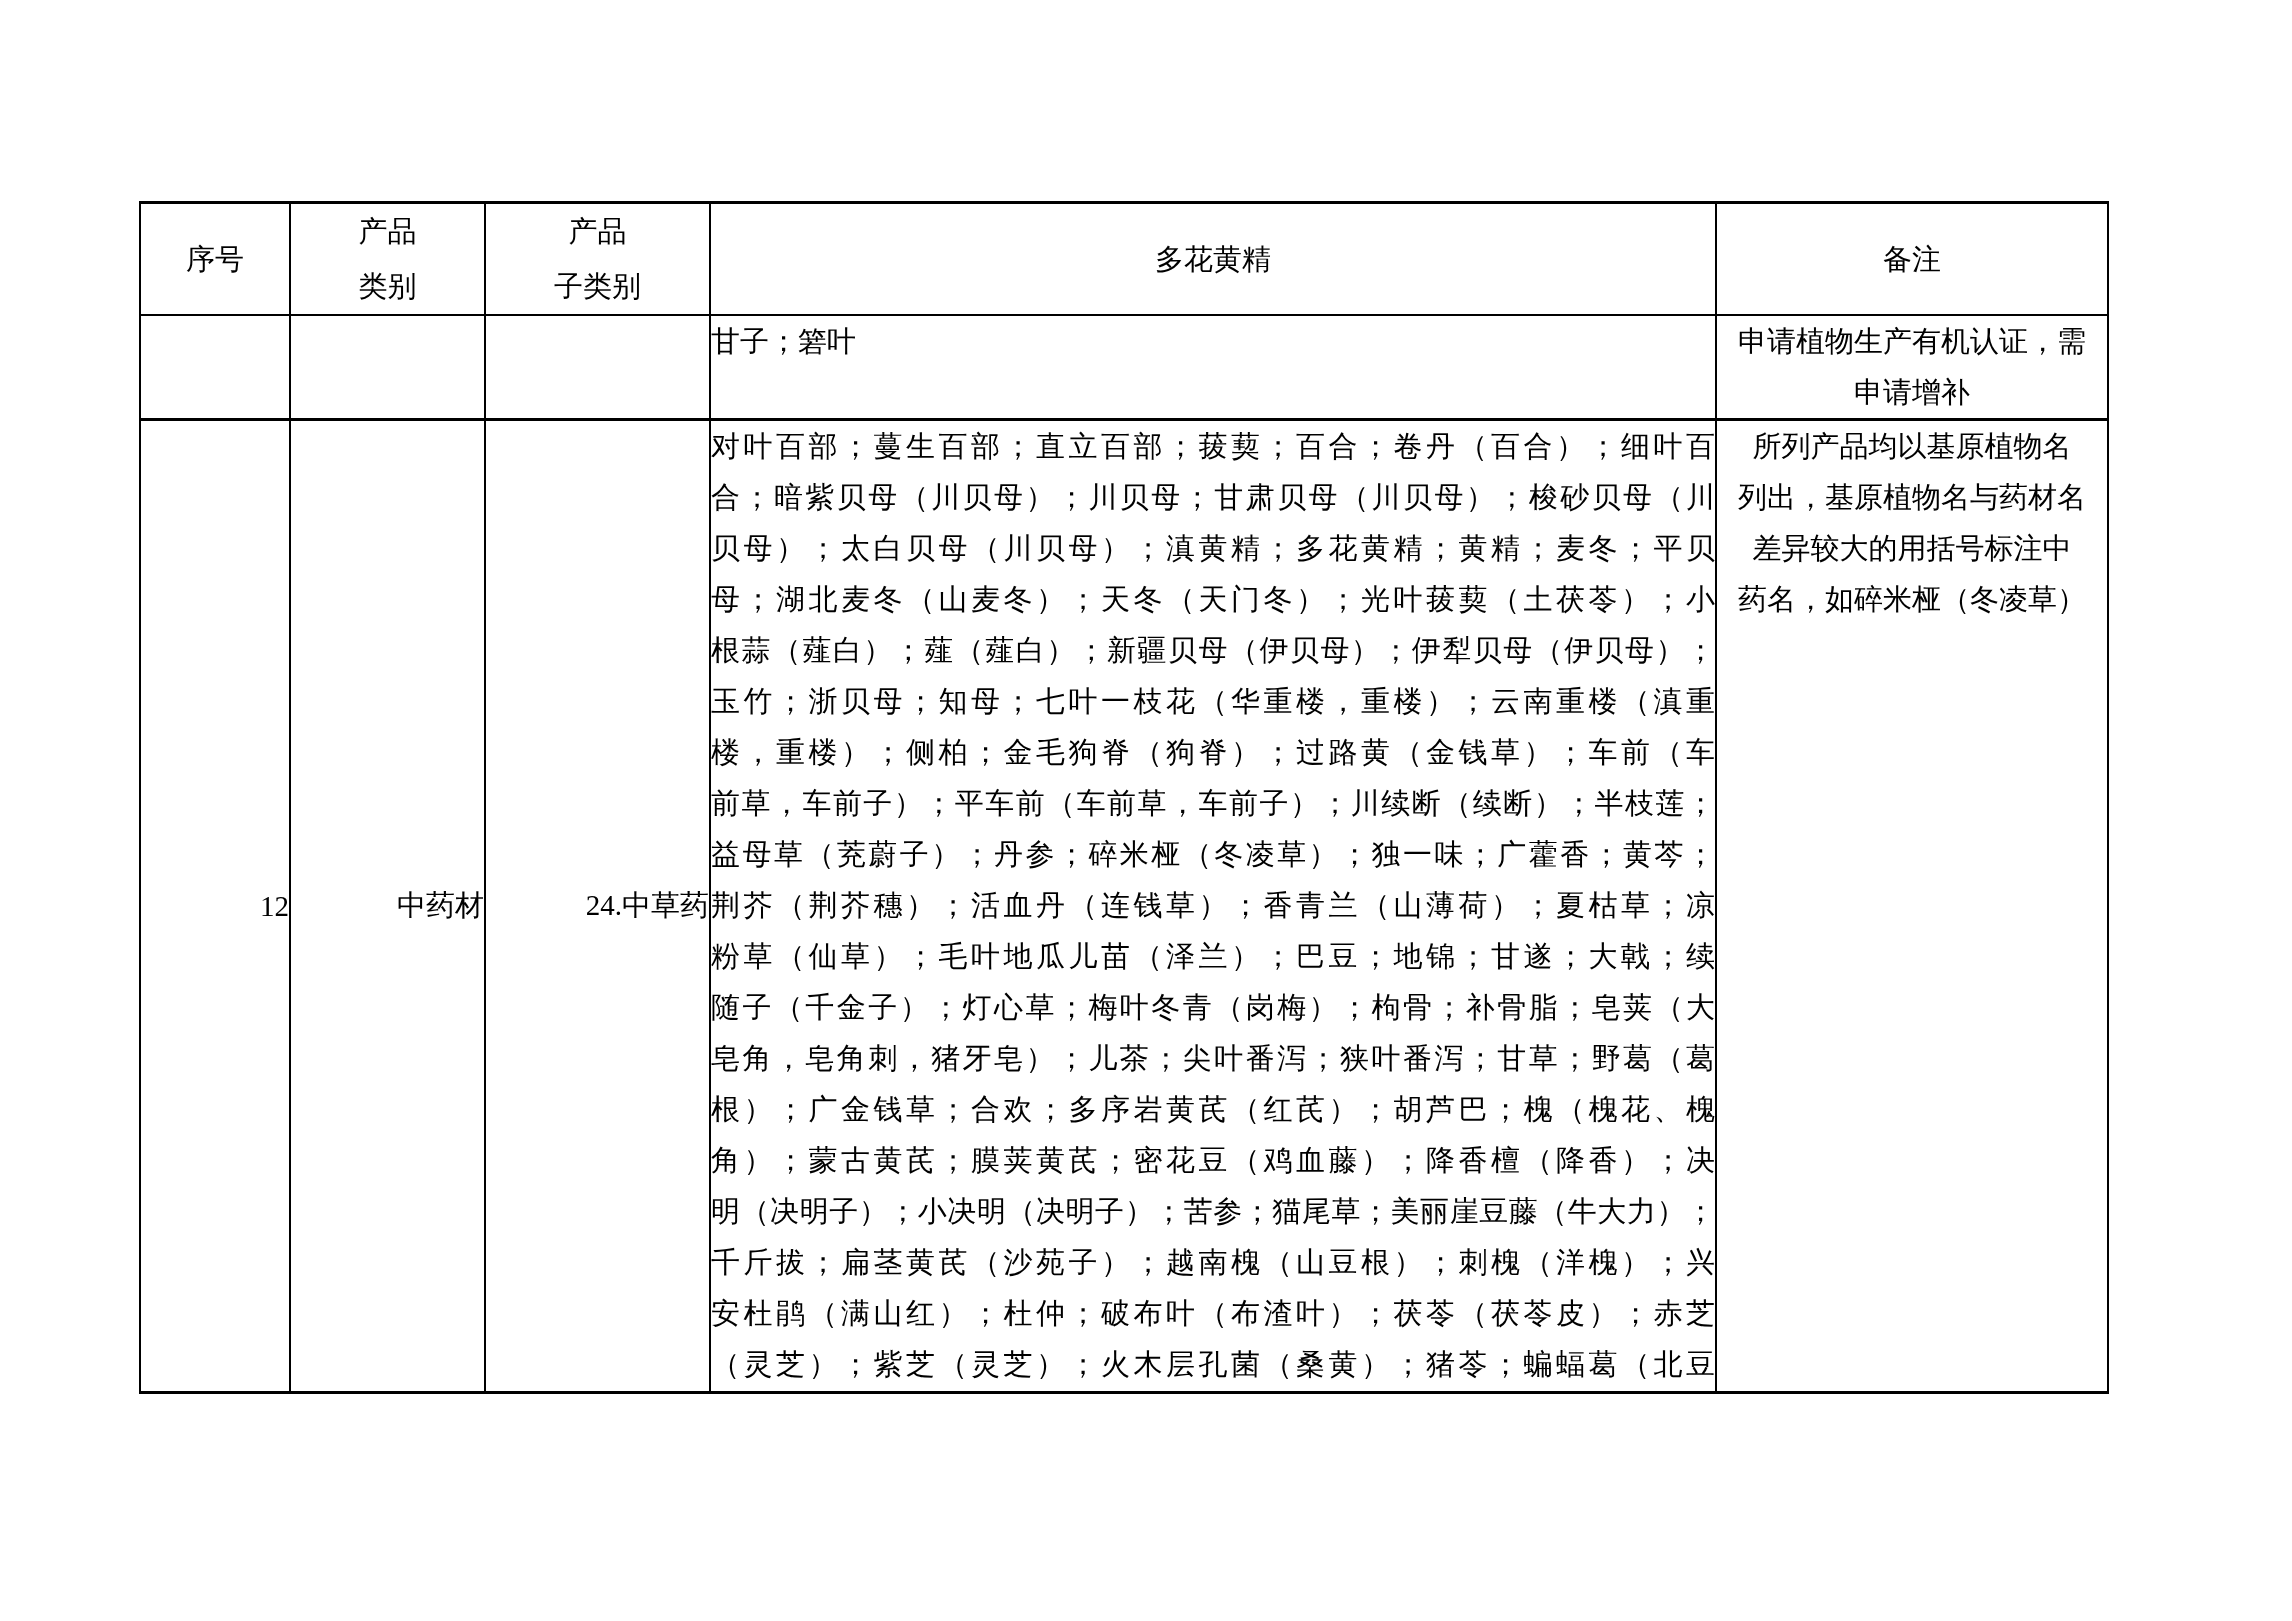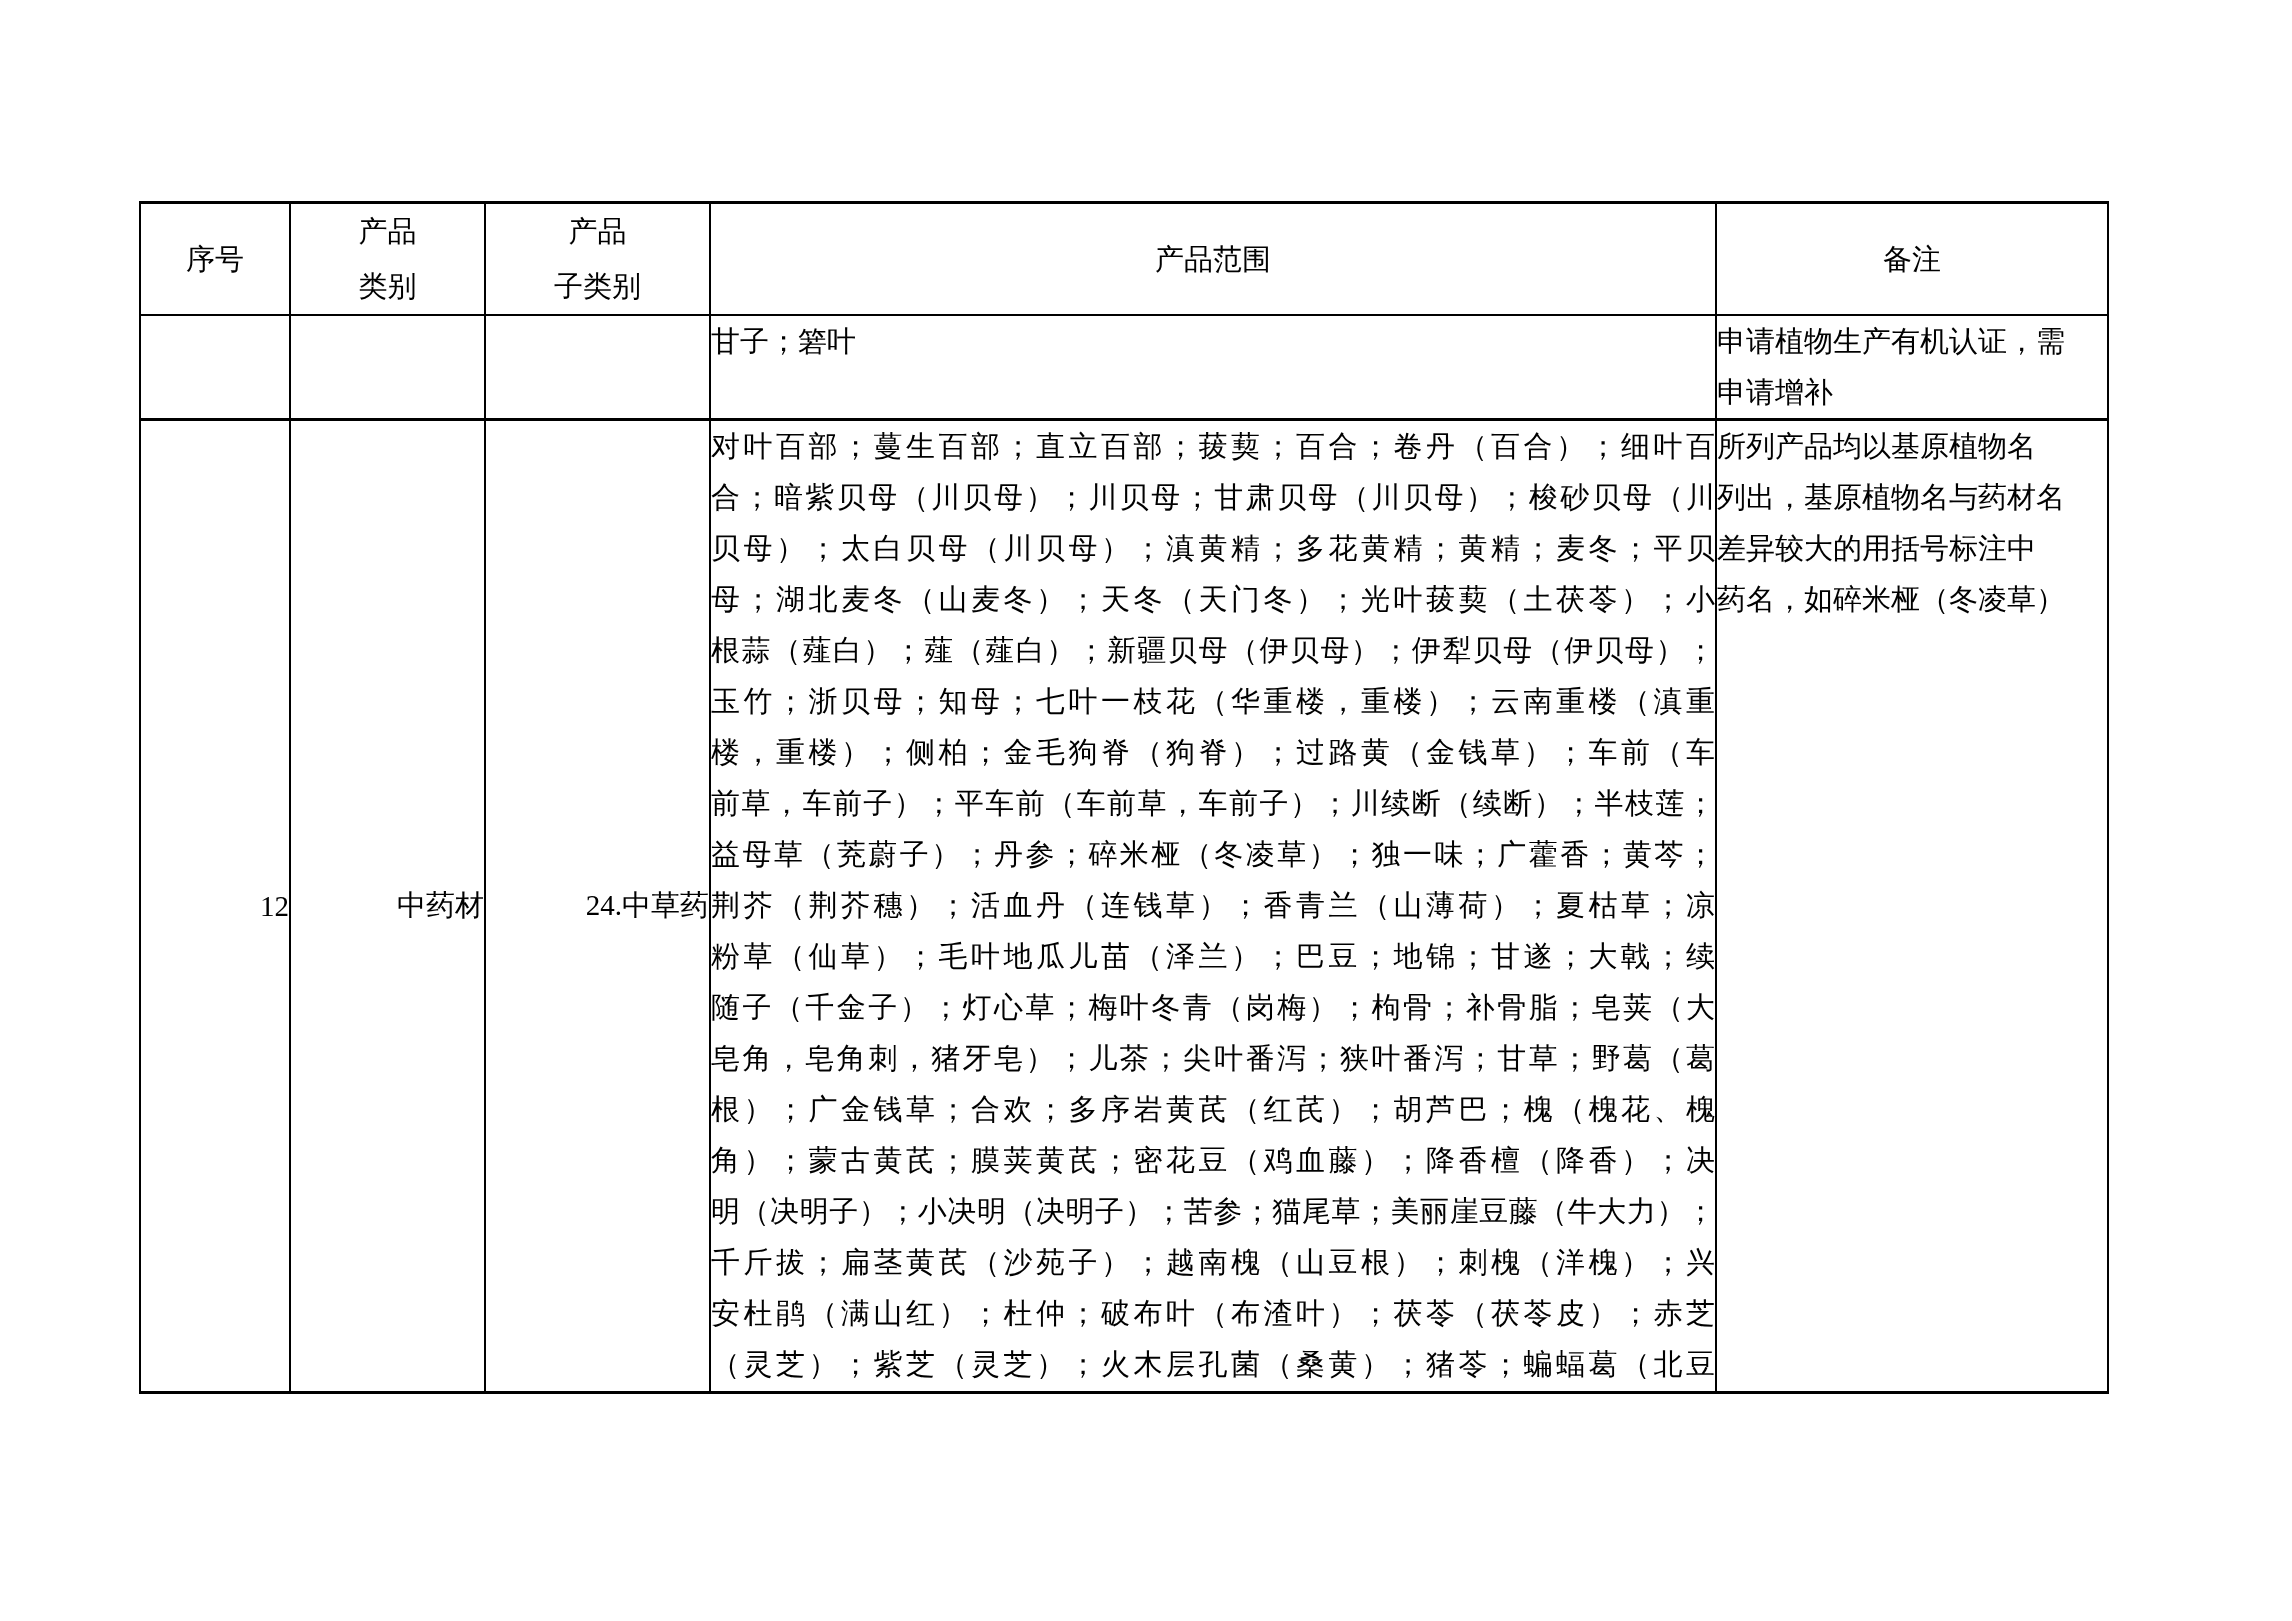--- a/index.html
+++ b/index.html
@@ -59,42 +59,42 @@
     line-height: 51px;
   }
   td.cell-scope-justify {
     text-align: justify;
     text-align-last: justify;
   }
   td.cell-remark {
     padding: 5.9px 3.9px 0 5.9px;
     white-space: pre-line;
     line-height: 51px;
-    text-align: left;
+    text-align: center;
   }
 </style>
 </head>
 <body>
 
 <table class="doc-table">
   <colgroup>
     <col style="width:150px">
     <col style="width:195px">
     <col style="width:225px">
     <col style="width:1006px">
     <col style="width:392px">
   </colgroup>
   <tbody>
     <tr class="header-row">
       <td>序号</td>
       <td>产品
 类别</td>
       <td>产品
 子类别</td>
-      <td>产品范围</td>
+      <td>多花黄精</td>
       <td>备注</td>
     </tr>
     <tr class="row-carryover">
       <td class="cell-center"></td>
       <td class="cell-center"></td>
       <td class="cell-center"></td>
       <td class="cell-scope">甘子；箬叶</td>
       <td class="cell-remark">申请植物生产有机认证，需
 申请增补</td>
     </tr>

